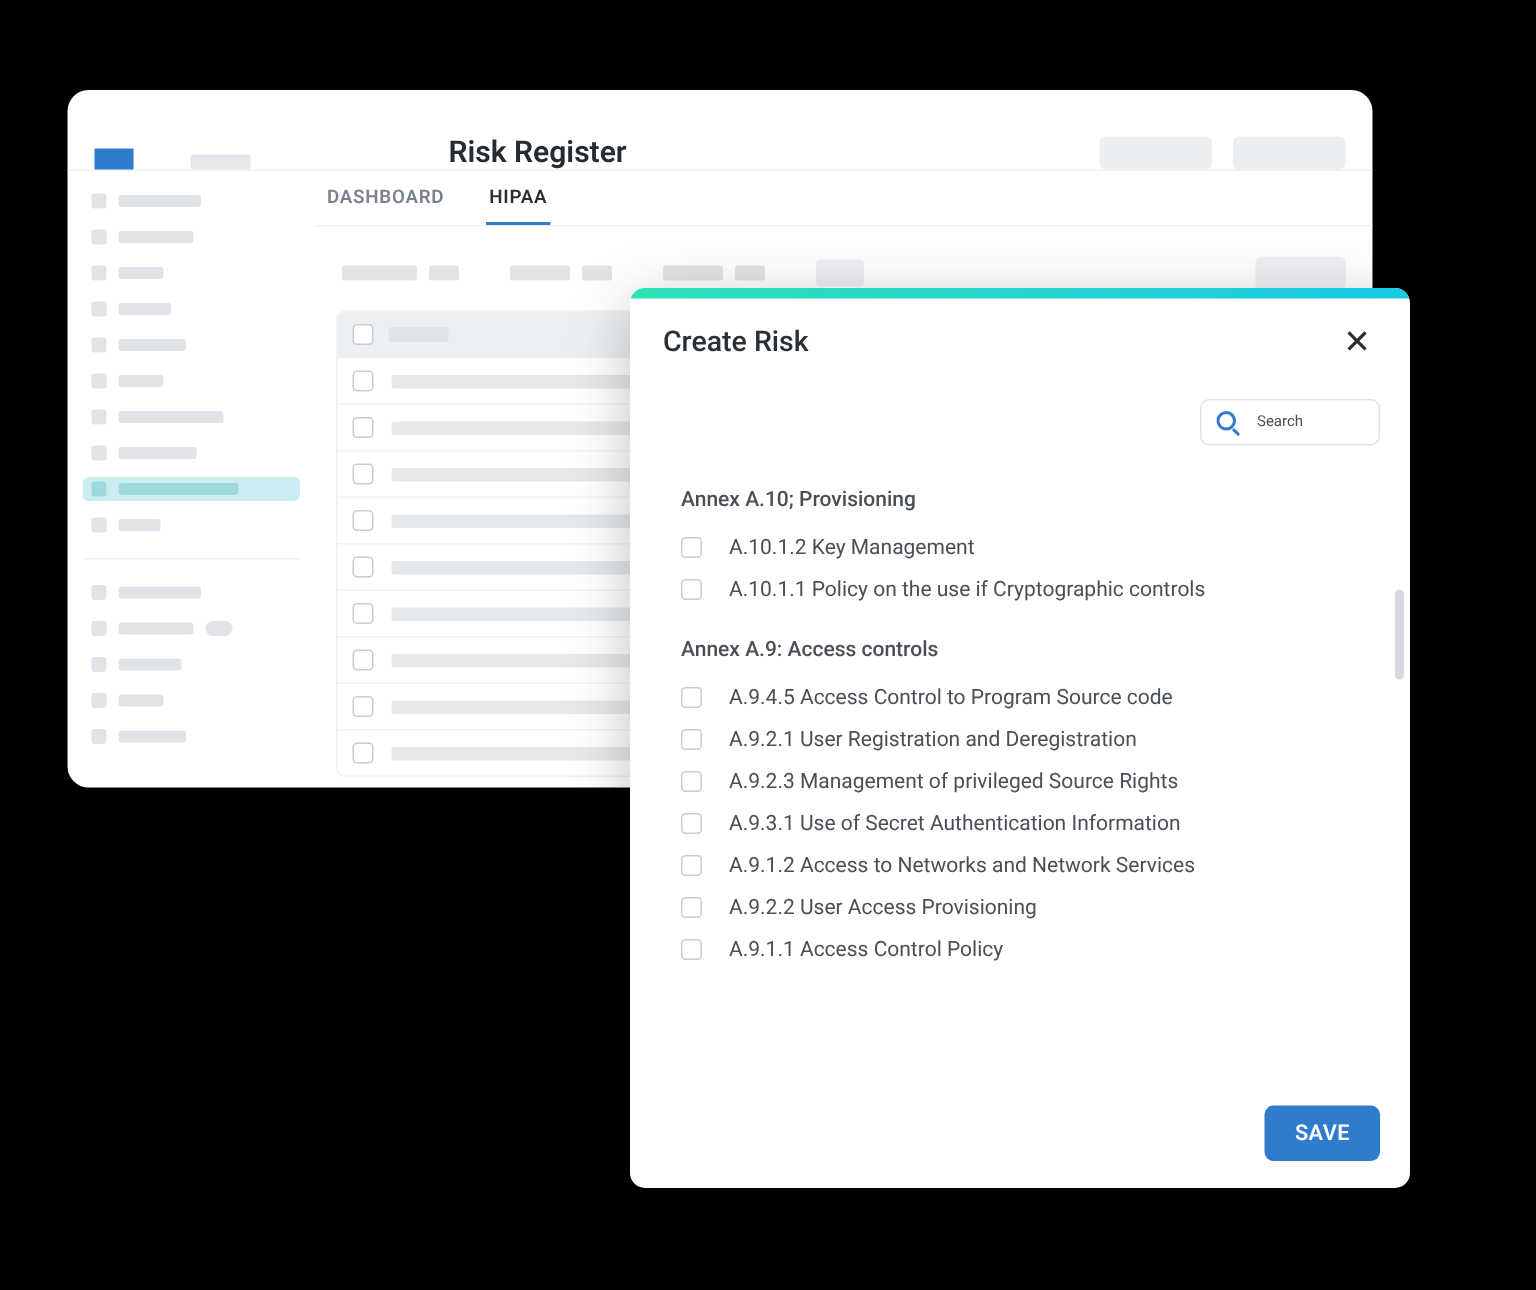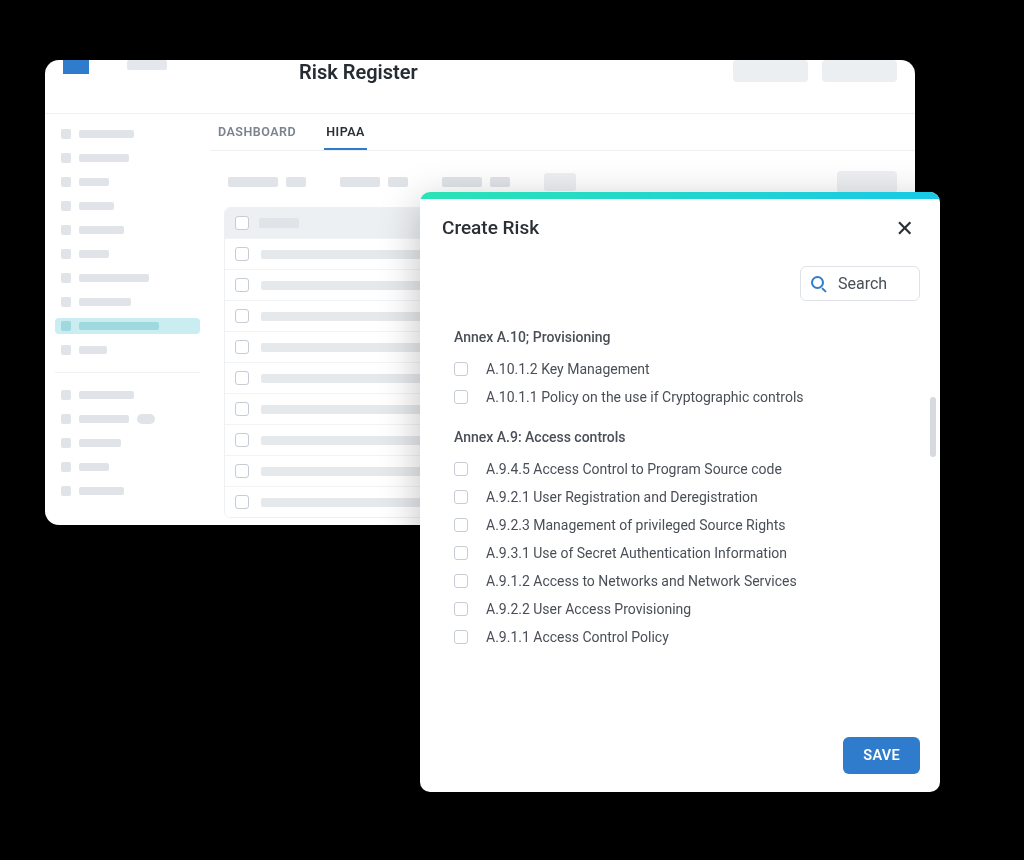--- a/index.html
+++ b/index.html
@@ -11,21 +11,21 @@
     top: 60px; left: 45px;
     width: 870px; height: 465px;
     background: #fff;
     border-radius: 14px;
     box-shadow: 0 2px 10px rgba(0,0,0,.08);
     overflow: hidden;
   }
   .mw-top {
     height: 54px;
     border-bottom: 1px solid #eef1f3;
-    display: flex; align-items: flex-start; padding: 0 18px; gap: 32px;
+    display: flex; align-items: flex-end; padding: 0 18px; gap: 32px;
   }
   .logo-block { width: 26px; height: 14px; background: #2f7bcc; margin-right: 6px; }
   .logo-line  { width: 40px; height: 10px; background: #e4e7eb; border-radius: 2px; }
   .mw-title {
     font-size: 20px; font-weight: 600; color: #262c33;
     margin-left: 100px;
   }
   .mw-top-right { margin-left: auto; display: flex; gap: 14px; }
   .ph-btn { width: 75px; height: 22px; background: #eceff2; border-radius: 4px; }
 
@@ -96,21 +96,21 @@
     font-size:14px; color:#5a6069;
   }
   .mtab { padding:12px 22px; cursor:pointer; }
   .mtab.active { color:#2a2f35; background:#fff; border-bottom:2px solid #2f7bcc; }
 
   .search-row { padding:14px 20px 6px; display:flex; justify-content:flex-end; }
   .search-box {
     display:flex; align-items:center; gap:12px;
     border:1px solid #dfe3e8; border-radius:6px;
     padding:7px 24px 7px 10px; min-width:120px;
-    font-size:16px; color:#4a4f57;
+    font-size:10px; color:#4a4f57;
   }
   .mag {
     width:15px; height:15px; position:relative; flex:0 0 auto;
   }
   .mag::before{
     content:""; position:absolute; width:9px; height:9px; border:2px solid #2f7bcc; border-radius:50%;
     top:0; left:0;
   }
   .mag::after{
     content:""; position:absolute; width:6px; height:2px; background:#2f7bcc;

